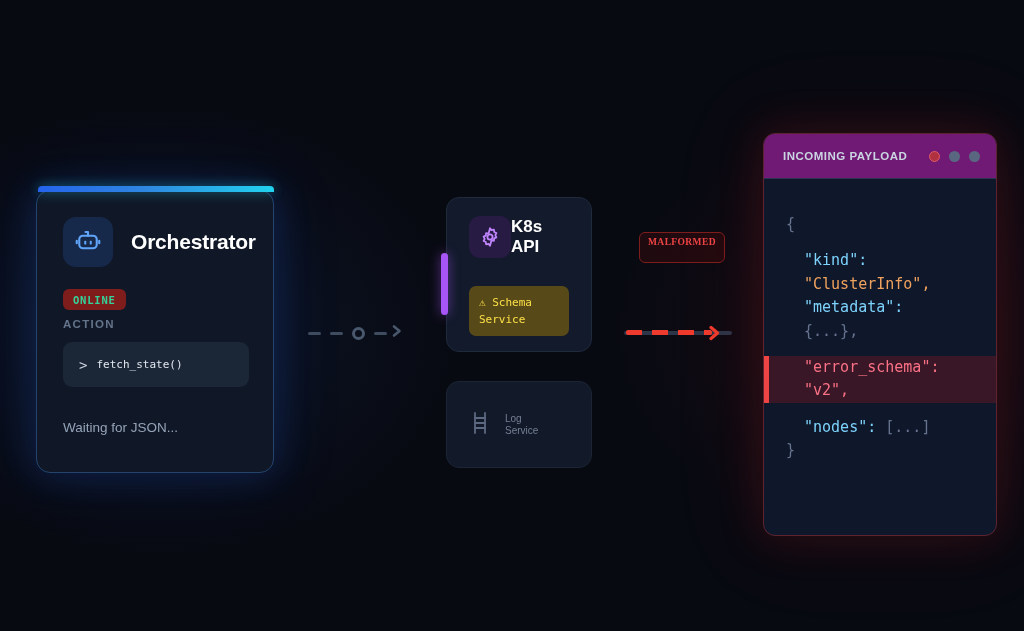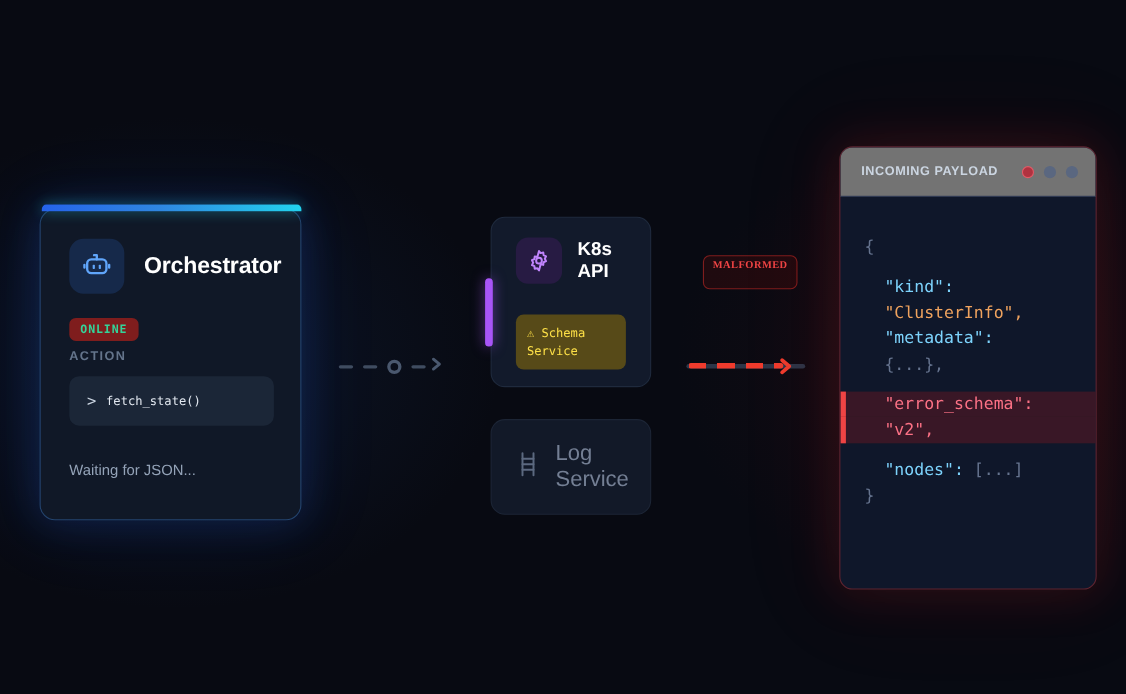--- a/index.html
+++ b/index.html
@@ -116,21 +116,21 @@
     padding: 18px 0 0 22px;
   }
   .k8s-accent {
     position: absolute;
     left: -6px; top: 55px;
     width: 7px; height: 62px;
     background: #a855f7;
     border-radius: 4px;
     box-shadow: 0 0 12px rgba(168,85,247,0.55);
   }
-  .k8s-head { display: flex; align-items: center; gap: 14px; }
+  .k8s-head { display: flex; align-items: center; gap: 0; }
   .k8s-ico {
     width: 42px; height: 42px;
     background: #271b43;
     border-radius: 11px;
     display: flex; align-items: center; justify-content: center;
     flex: none;
   }
   .k8s-title {
     font-size: 17px; font-weight: bold; color: #ffffff;
     line-height: 1.16;
@@ -155,21 +155,21 @@
     width: 146px; height: 87px;
     background: #141c2c;
     border: 1px solid #202a3c;
     border-radius: 13px;
     display: flex; align-items: center;
     gap: 14px;
     padding-left: 22px;
     opacity: 0.85;
   }
   .log-title {
-    font-size: 20px; color: #8794ab; line-height: 1.18;
+    font-size: 10px; color: #8794ab; line-height: 1.18;
   }
 
   
   .malformed {
     position: absolute;
     left: 639px; top: 232px;
     border: 1px solid #7f1d1d;
     background: rgba(60,10,14,0.45);
     border-radius: 6px;
     padding: 4px 8px 15px 8px;
@@ -203,21 +203,21 @@
     left: 763px; top: 133px;
     width: 234px; height: 403px;
     background: #0f172a;
     border: 1px solid #5d2430;
     border-radius: 12px;
     box-shadow: 0 0 40px 6px rgba(185,28,28,0.16), 0 0 90px 14px rgba(185,28,28,0.07);
     overflow: hidden;
   }
   .pl-head {
     height: 45px;
-    background: #737373;
+    background: #701a75;
     border-bottom: 1px solid #2a3550;
     display: flex; align-items: center;
     padding: 0 16px 0 19px;
   }
   .pl-title {
     color: #cbd5e1;
     font-size: 11.5px; font-weight: bold;
     letter-spacing: 0.5px;
     flex: 1;
   }

